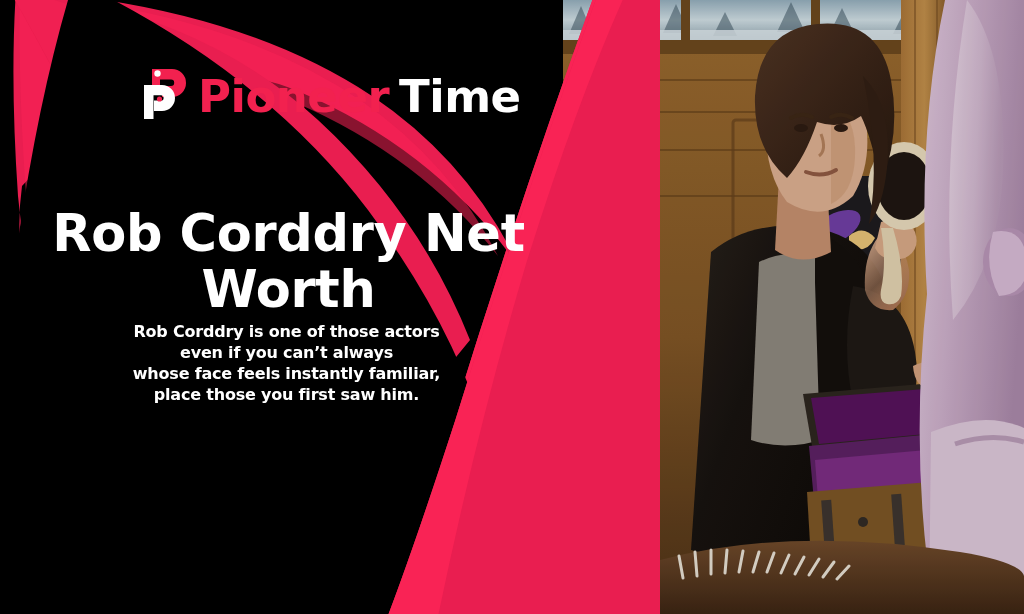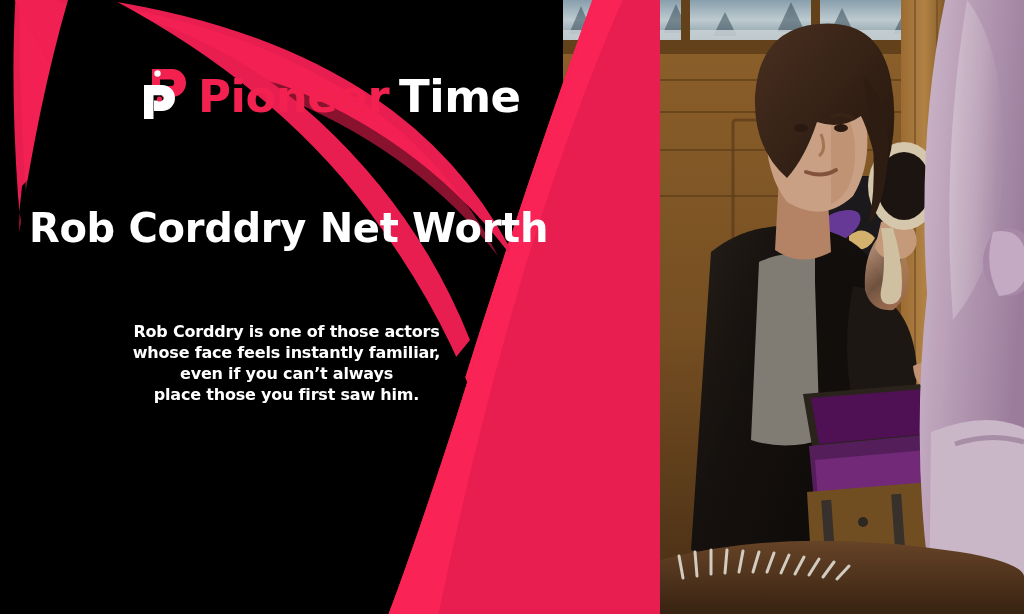--- a/index.html
+++ b/index.html
@@ -31,21 +31,21 @@
     font-size:45px; font-weight:700; letter-spacing:-0.5px;
     line-height:1; white-space:nowrap;
     font-family:"DejaVu Sans", sans-serif;
   }
   .logo-text .w1 { color:#F2214F; }
   .logo-text .w2 { color:#ffffff; margin-left:10px; }
 
   .headline {
     position:absolute; left:0; top:206px; width:563px;
     text-align:center; padding-left:14px;
-    color:#fff; font-size:40px; font-weight:700;
+    color:#fff; font-size:51px; font-weight:700;
     letter-spacing:-0.3px; line-height:1.1;
     font-family:"DejaVu Sans", sans-serif;
   }
 
   .blurb {
     position:absolute; left:0; top:321px; width:563px;
     text-align:center; padding:0 26px 0 36px;
     color:#fff; font-size:16px; font-weight:700;
     line-height:1.32; letter-spacing:-0.2px;
     font-family:"DejaVu Sans", sans-serif;
@@ -463,19 +463,19 @@
       </svg>
       <div class="logo-text">
         <span class="w1">Pioneer</span><span class="w2">Time</span>
       </div>
     </div>
 
     <div class="headline">Rob Corddry Net Worth</div>
 
     <div class="blurb">
       <span class="ln">Rob Corddry is one of those actors</span>
+      <span class="ln">even if you can’t always</span>
       <span class="ln">whose face feels instantly familiar,</span>
-      <span class="ln">even if you can’t always</span>
       <span class="ln">place those you first saw him.</span>
     </div>
 
   </div>
 </div>
 
 </body></html>

